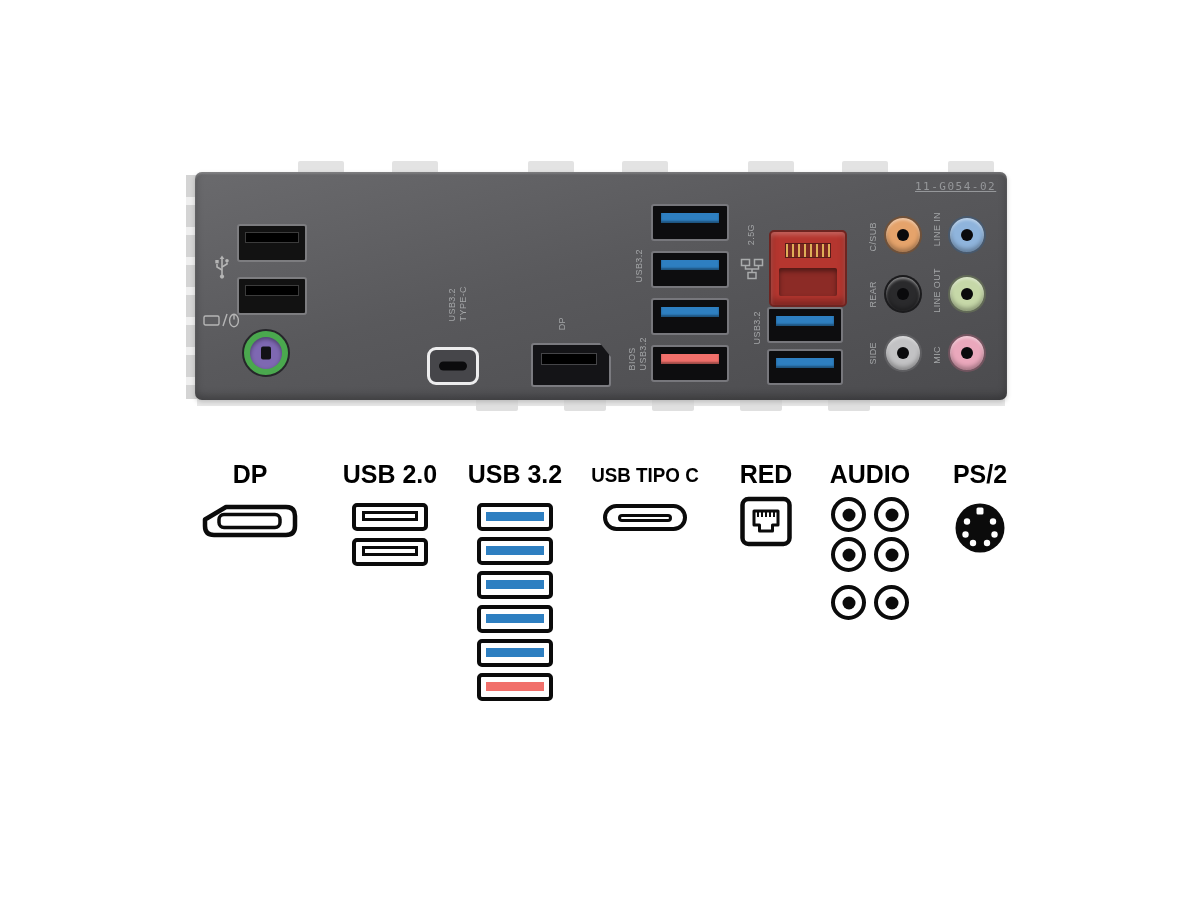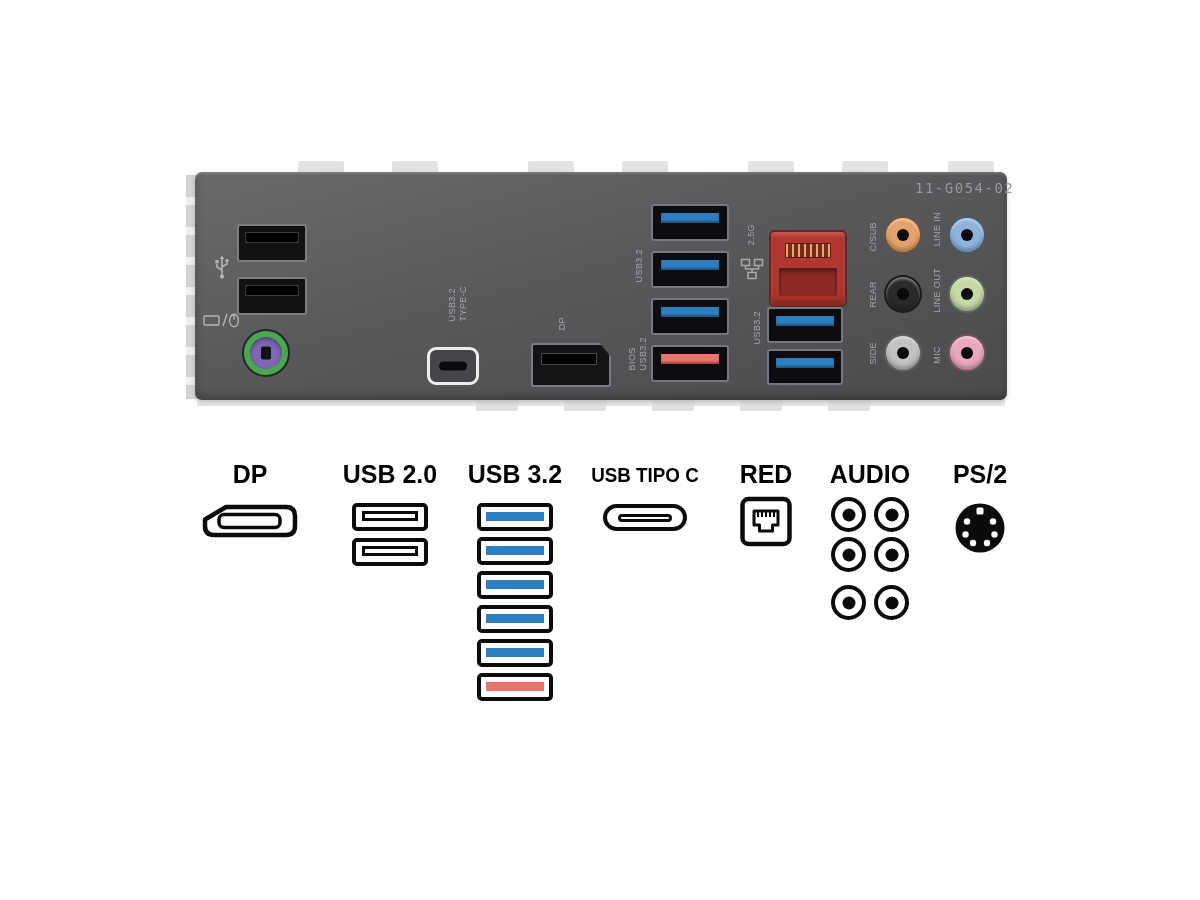--- a/index.html
+++ b/index.html
@@ -57,21 +57,21 @@
     box-shadow:inset 0 2px 3px rgba(255,255,255,.45), inset 0 -3px 4px rgba(0,0,0,.3); }
   .jack::after { content:""; position:absolute; left:50%; top:50%; transform:translate(-50%,-50%);
     width:12px; height:12px; border-radius:50%; background:#0a0a0c; }
   .jack-csub { background:var(--audio-csub); }
   .jack-line-in { background:var(--audio-line-in); }
   .jack-rear { background:var(--audio-rear); }
   .jack-line-out { background:var(--audio-line-out); }
   .jack-side { background:var(--audio-side); }
   .jack-mic { background:var(--audio-mic); }
 
-  #part-number { color:#95979a; font-family:"DejaVu Sans Mono", monospace; font-size:14px; letter-spacing:1.5px; }
+  #part-number { color:#95979a; font-family:"DejaVu Sans Mono", monospace; font-size:11px; letter-spacing:1.5px;text-decoration:underline; }
 
   
   .legend-label { font-weight:700; font-size:26px; color:#000; text-align:center; line-height:1; transform:scaleX(.96); }
   .legend-label.small { font-size:20px; transform:scaleX(.94); }
 
   .l-usb { width:76px; height:28px; border:4px solid #0b0b0b; border-radius:5px; background:#fff; }
   .l-usb::after { content:""; position:absolute; left:50%; transform:translateX(-50%); }
   .l-usb.hollow::after { top:4px; width:50px; height:4px; border:3px solid #0b0b0b; background:#fff; }
   .l-usb.blue::after { top:5px; width:58px; height:9px; background:var(--usb3-blue); }
   .l-usb.red::after { top:5px; width:58px; height:9px; background:var(--bios-red); }

